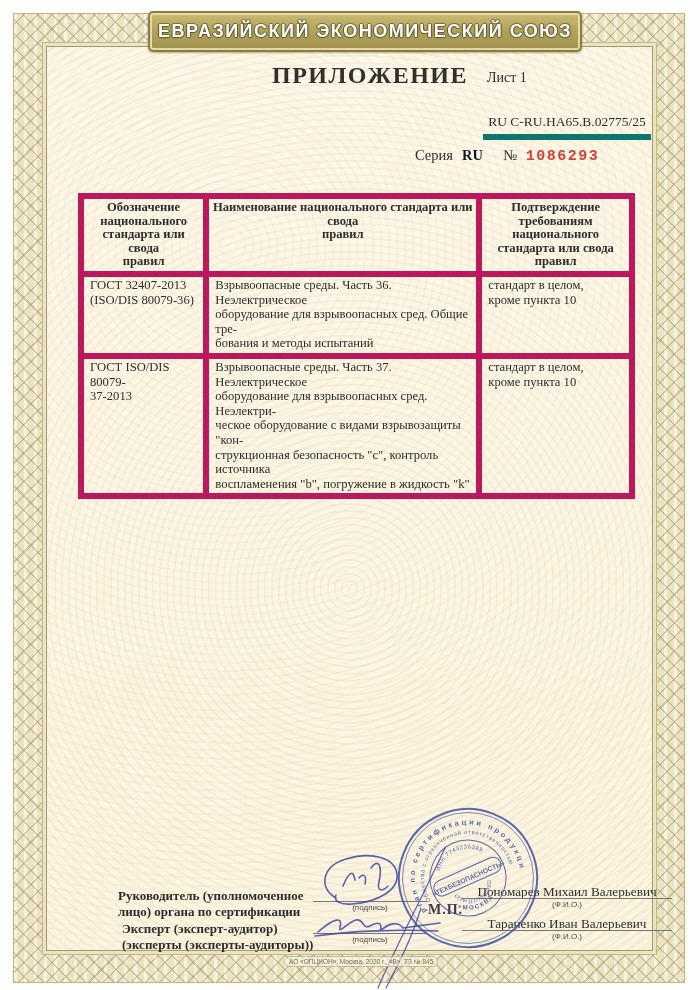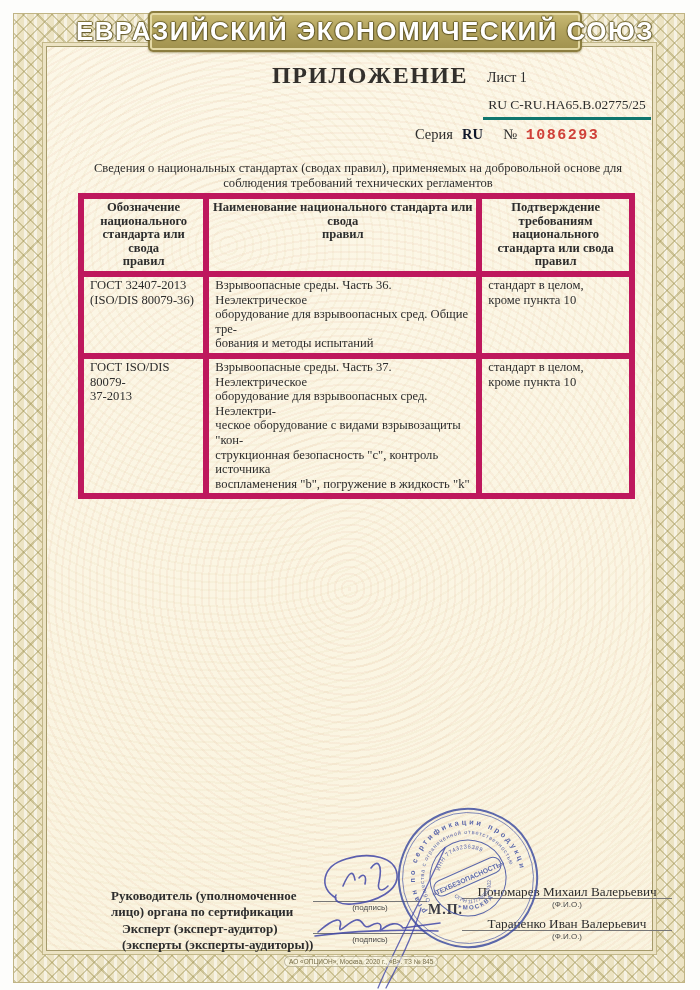--- a/index.html
+++ b/index.html
@@ -19,49 +19,49 @@
     background:
       repeating-radial-gradient(circle at 50% 60%, rgba(221,148,118,.09) 0 2px, rgba(0,0,0,0) 2px 7px),
       repeating-radial-gradient(circle at 30% 22%, rgba(214,196,140,.10) 0 2px, rgba(0,0,0,0) 2px 8px),
       linear-gradient(#fcf7e7,#faf4e0);}
 
   .banner{position:absolute;left:148px;top:11px;width:430px;height:37px;z-index:6;
     display:flex;align-items:center;justify-content:center;
     background:linear-gradient(180deg,#c9ba74 0%,#b3a45e 45%,#a0914e 100%);
     border:2px solid #8b7d3f;border-radius:5px;
     box-shadow:inset 0 0 0 2px #e4d9a4,0 1px 2px rgba(120,105,50,.5);}
-  .banner span{font-family:"Liberation Sans",sans-serif;font-weight:700;font-size:26px;
+  .banner span{font-family:"Liberation Sans",sans-serif;font-weight:700;font-size:18px;
     letter-spacing:1.5px;color:#fff;white-space:nowrap;
     text-shadow:0 1px 1px #5f5526,1px 0 1px #5f5526,0 -1px 1px #7d7033,-1px 0 1px #5f5526;}
 
   .abs{position:absolute;z-index:4;}
   .doc-title{left:140px;top:62px;width:460px;text-align:center;font-size:24px;font-weight:700;
     letter-spacing:1.5px;color:#33302c;}
   .sheet-note{left:487px;top:70px;font-size:14px;}
   .cert-label{left:168px;top:103px;font-size:15.5px;font-weight:700;letter-spacing:.2px;}
-  .cert-num{left:483px;top:97px;width:168px;text-align:center;font-size:13.5px;
-    border-bottom:3px solid #0f766e;padding-bottom:4px;}
+  .cert-num{left:483px;top:114px;width:168px;text-align:center;font-size:13.5px;
+    border-bottom:6px solid #0f766e;padding-bottom:4px;}
   .series-row{left:415px;top:126px;display:flex;align-items:baseline;font-size:14.5px;}
-  .series-row .lbl{margin-right:9px;}
+  .series-row .lbl{margin-right:9px;margin-top:21px;}
   .series-red{color:#0f172a;font-weight:700;}
   .series-row .nosign{margin:0 9px 0 20px;}
   .form-num{color:#cf4038;font-family:"Liberation Mono","DejaVu Sans Mono",monospace;
     font-size:15px;font-weight:700;letter-spacing:1.5px;}
 
   .intro{left:80px;top:161px;width:556px;text-align:center;font-size:12.6px;line-height:14.8px;
     white-space:pre-line;}
 
   table.std{position:absolute;z-index:4;left:78px;top:193px;width:557px;border-collapse:collapse;
     font-size:12.6px;line-height:14.6px;}
   table.std th,table.std td{border:6px solid #be185d;vertical-align:top;white-space:pre-line;}
   table.std th{font-weight:700;text-align:center;line-height:13.6px;padding:2px 2px;}
   table.std td{padding:1px 4px 2px 6px;}
 
   .role{font-weight:700;font-size:13px;line-height:16px;white-space:pre-line;}
-  .role1{left:111px;top:888px;width:225px;}
+  .role1{left:118px;top:888px;width:225px;}
   .role2{left:122px;top:921px;width:235px;}
   .line{border-top:1px solid #777;height:0;}
   .sline1{left:313px;top:901px;width:114px;}
   .sline2{left:313px;top:933px;width:114px;}
   .scap{width:114px;text-align:center;font-size:8px;color:#4a4a4a;font-family:"Liberation Sans",sans-serif;}
   .scap1{left:313px;top:903px;}
   .scap2{left:313px;top:935px;}
   .fio-name{width:238px;text-align:center;font-size:13.2px;}
   .name1{left:448px;top:884px;}
   .name2{left:448px;top:916px;}
@@ -93,22 +93,20 @@
   <div class="abs sheet-note">Лист 1</div>
   <div class="abs cert-num">RU C-RU.HA65.B.02775/25</div>
 
   <div class="abs series-row">
     <span class="lbl">Серия</span>
     <span class="series-red">RU</span>
     <span class="nosign">№</span>
     <span class="form-num">1086293</span>
   </div>
 
-  <div class="abs intro">Сведения о национальных стандартах (сводах правил), применяемых на добровольной основе для
-соблюдения требований технических регламентов</div>
 
   <table class="std">
     <colgroup>
         <col style="width:126px">
         <col style="width:277px">
         <col style="width:154px">
       </colgroup>
     <tbody>
         <tr>
       <th>Обозначение

